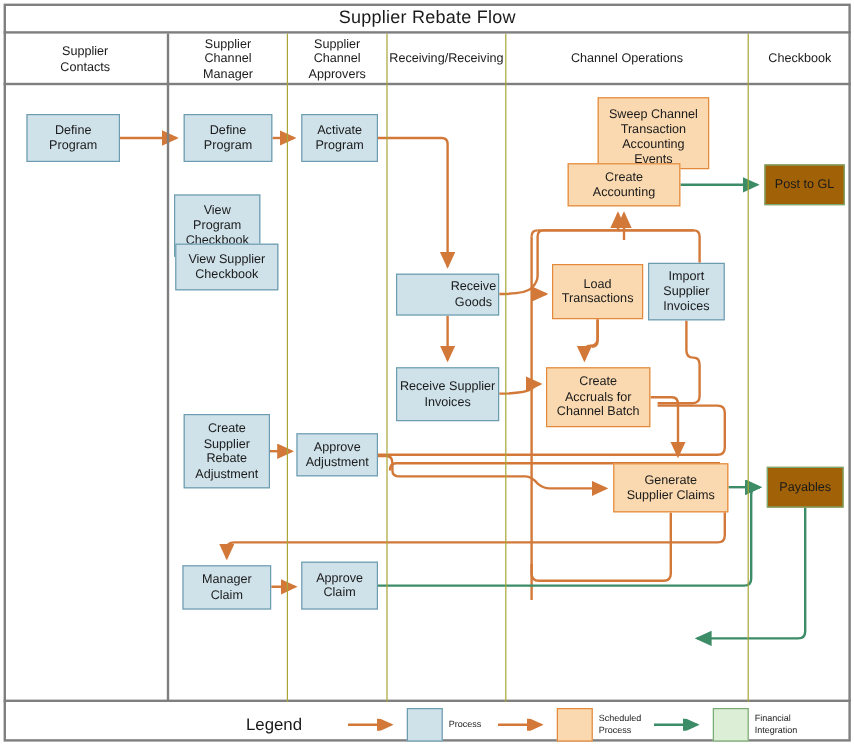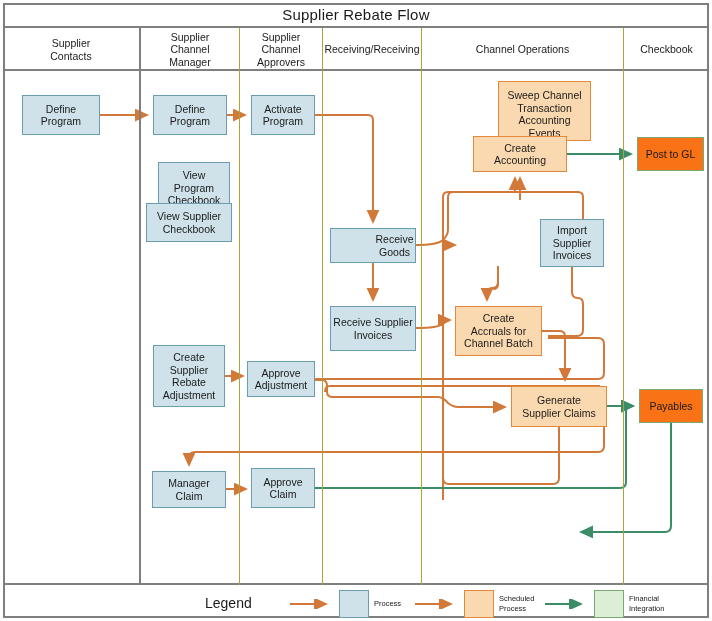--- a/index.html
+++ b/index.html
@@ -31,21 +31,21 @@
   .legend-item{position:absolute;top:590px;display:flex;align-items:center;gap:5px;}
   .legend-arrow{width:44px;height:10px;position:relative;}
   .legend-swatch{width:30px;height:28px;box-sizing:border-box;}
   .legend-text{font-size:7.5px;color:#1a1a1a;line-height:10px;max-width:66px;}
 
   
   .node{position:absolute;box-sizing:border-box;display:flex;align-items:center;justify-content:center;
         text-align:center;font-size:10.5px;line-height:12.5px;color:#1a1a1a;padding:1px 2px;}
   .n-proc{background:#cfe2ea;border:1px solid #6b9cb0;}
   .n-sched{background:#fad9b0;border:1px solid #e3893b;}
-  .n-fin{background:#f97316;border:1px solid #78ab71;}
+  .n-fin{background:#a16207;border:1px solid #78ab71;}
 
   svg.wires{position:absolute;left:0;top:0;width:712px;height:621px;pointer-events:none;}
   .w-o{fill:none;stroke:#d2793a;stroke-width:2;}
   .w-g{fill:none;stroke:#3d8c68;stroke-width:2;}
 </style>
 </head>
 <body>
 
 <div id="canvas">
 
@@ -149,40 +149,43 @@
 
   <div class="node n-proc" style="left:22px;top:95px;width:78px;height:40px;">
       <span>Define<br>Program</span>
     </div>
   <div class="node n-proc" style="left:153px;top:95px;width:74px;height:40px;">
       <span>Define<br>Program</span>
     </div>
   <div class="node n-proc" style="left:251px;top:95px;width:64px;height:40px;">
       <span>Activate<br>Program</span>
     </div>
-  <div class="node n-proc" style="left:158px;top:162px;width:72px;height:52px;">
+  <div class="node n-proc" style="left:145px;top:162px;width:72px;height:52px;">
       <span>View<br>Program<br>Checkbook</span>
     </div>
   <div class="node n-proc" style="left:146px;top:203px;width:86px;height:39px;text-align:center;">
       <span>View Supplier<br>Checkbook</span>
     </div>
   <div class="node n-proc" style="left:330px;top:228px;width:86px;height:35px;padding-left:45px;">
       <span>Receive Goods</span>
     </div>
   <div class="node n-proc" style="left:330px;top:306px;width:86px;height:45px;justify-content:center;">
       <span>Receive Supplier<br>Invoices</span>
     </div>
   <div class="node n-sched" style="left:498px;top:81px;width:93px;height:60px;align-items:flex-end;">
       <span>Sweep Channel<br>Transaction<br>Accounting<br>Events</span>
     </div>
   <div class="node n-sched" style="left:473px;top:136px;width:94px;height:36px;">
       <span>Create<br>Accounting</span>
     </div>
   <div class="node n-fin" style="left:637px;top:137px;width:67px;height:34px;">
       <span>Post to GL</span>
+    </div>
+  <div class="node n-sched" style="left:460px;top:220px;width:76px;height:46px;">
+      <span>Load<br>Transactions</span>
     </div>
   <div class="node n-proc" style="left:540px;top:219px;width:64px;height:48px;">
       <span>Import<br>Supplier<br>Invoices</span>
     </div>
   <div class="node n-sched" style="left:455px;top:306px;width:87px;height:50px;">
       <span>Create<br>Accruals for<br>Channel Batch</span>
     </div>
   <div class="node n-proc" style="left:153px;top:345px;width:72px;height:62px;">
       <span>Create<br>Supplier<br>Rebate<br>Adjustment</span>
     </div>

